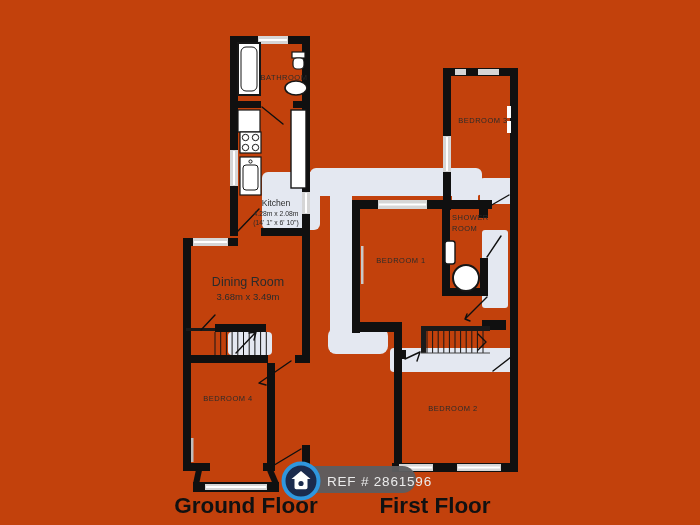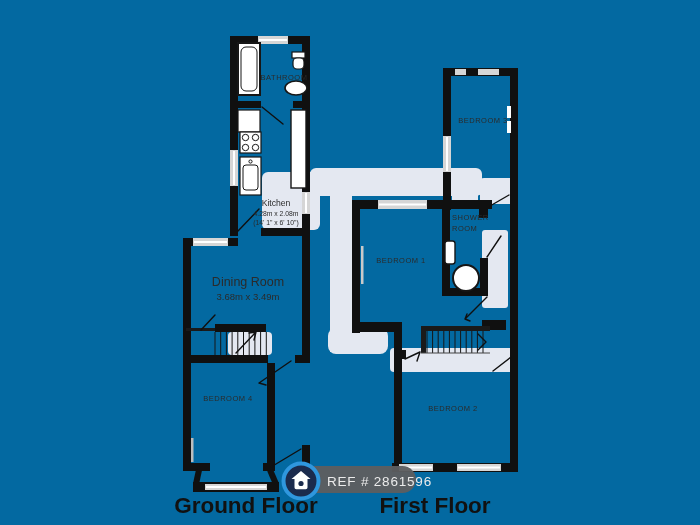--- a/index.html
+++ b/index.html
@@ -1,16 +1,16 @@
 <!DOCTYPE html>
 <html><head>
 <meta charset="utf-8">
 <style>
   html,body{margin:0;padding:0;background:#ffffff;}
-  .stage{position:relative;width:700px;height:525px;background:#0369a1;overflow:hidden;
+  .stage{position:relative;width:700px;height:525px;background:#c2410c;overflow:hidden;
          font-family:"Liberation Sans",sans-serif;}
   svg{display:block;}
   .wall{fill:#101010;}
   .thin{fill:#1a1a1a;}
   .win{fill:#d6d6d6;}
   .winline{fill:#ffffff;}
   .fix{fill:#ffffff;stroke:#161616;}
   .door{stroke:#101010;stroke-width:1.4;fill:none;stroke-linecap:round;}
   .tread{stroke:#161616;stroke-width:1;fill:none;}
   .lbl{fill:#2b2b2b;}

